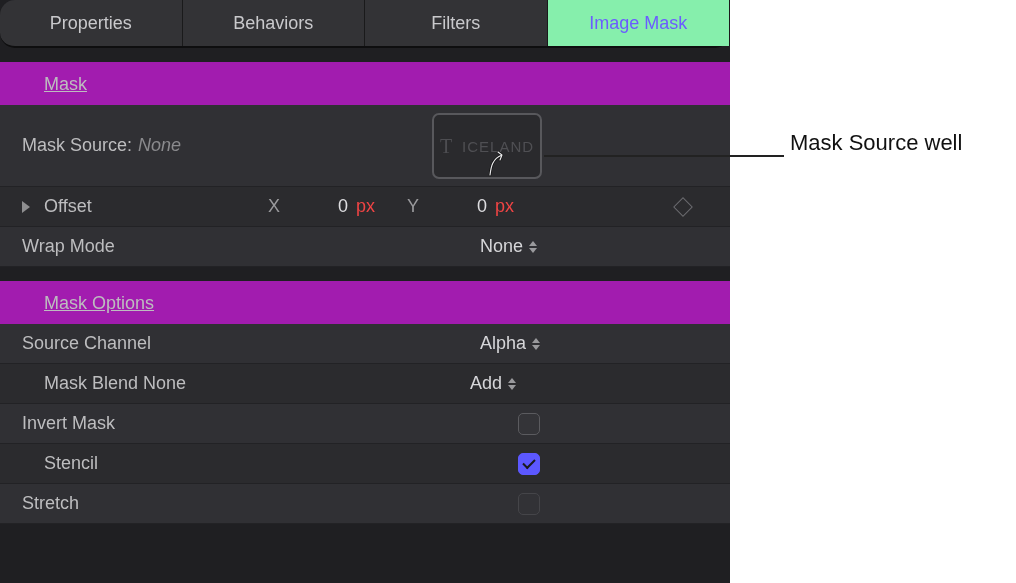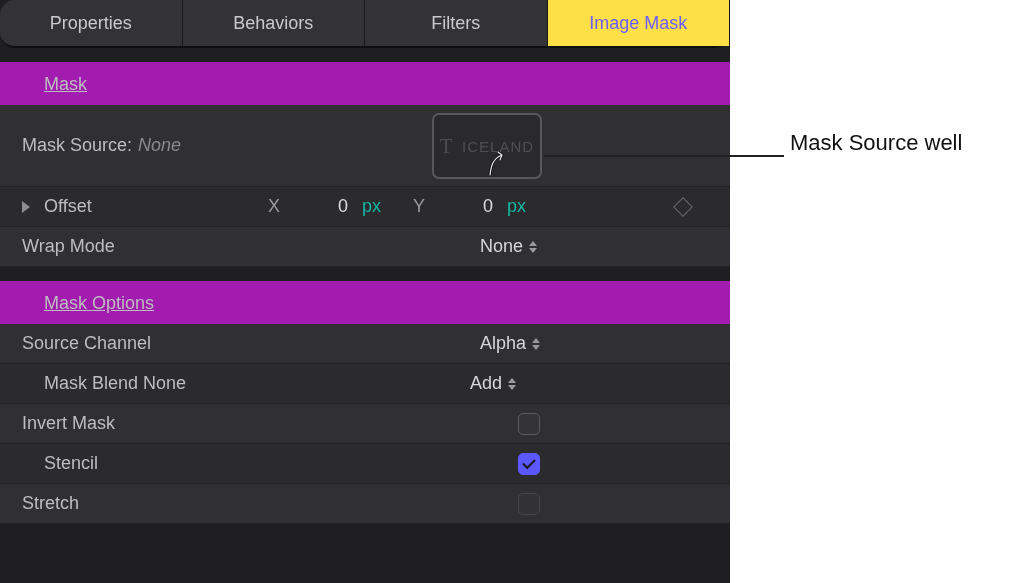--- a/index.html
+++ b/index.html
@@ -30,21 +30,21 @@
     flex: 1;
     display: flex;
     align-items: center;
     justify-content: center;
     color: #c9c9cc;
     border-right: 1px solid #1a1a1b;
     cursor: pointer;
   }
   .tab.active {
     color: #6b5cff;
-    background: #fde047;
+    background: #86efac;
   }
   .section-header {
     padding: 12px 20px 10px 44px;
     color: #bdbdbf;
     background: #a21caf;
     text-decoration: underline;
   }
   .rows { background: #2b2b2e; }
   .row {
     display: flex;
@@ -109,21 +109,21 @@
     cursor: pointer;
   }
   .field-group { display: flex; align-items: center; gap: 8px; }
   .axis { color: #9a9a9d; margin-left: 24px; }
   .num {
     width: 60px;
     text-align: right;
     color: #dedee1;
     display: inline-block;
   }
-  .unit { color: #14b8a6; margin-left: 6px; }
+  .unit { color: #ef4444; }
   .diamond {
     position: absolute;
     right: 40px;
     width: 14px;
     height: 14px;
     transform: rotate(45deg);
     border: 1.5px solid #6a6a6e;
     cursor: pointer;
   }
   .popup {

